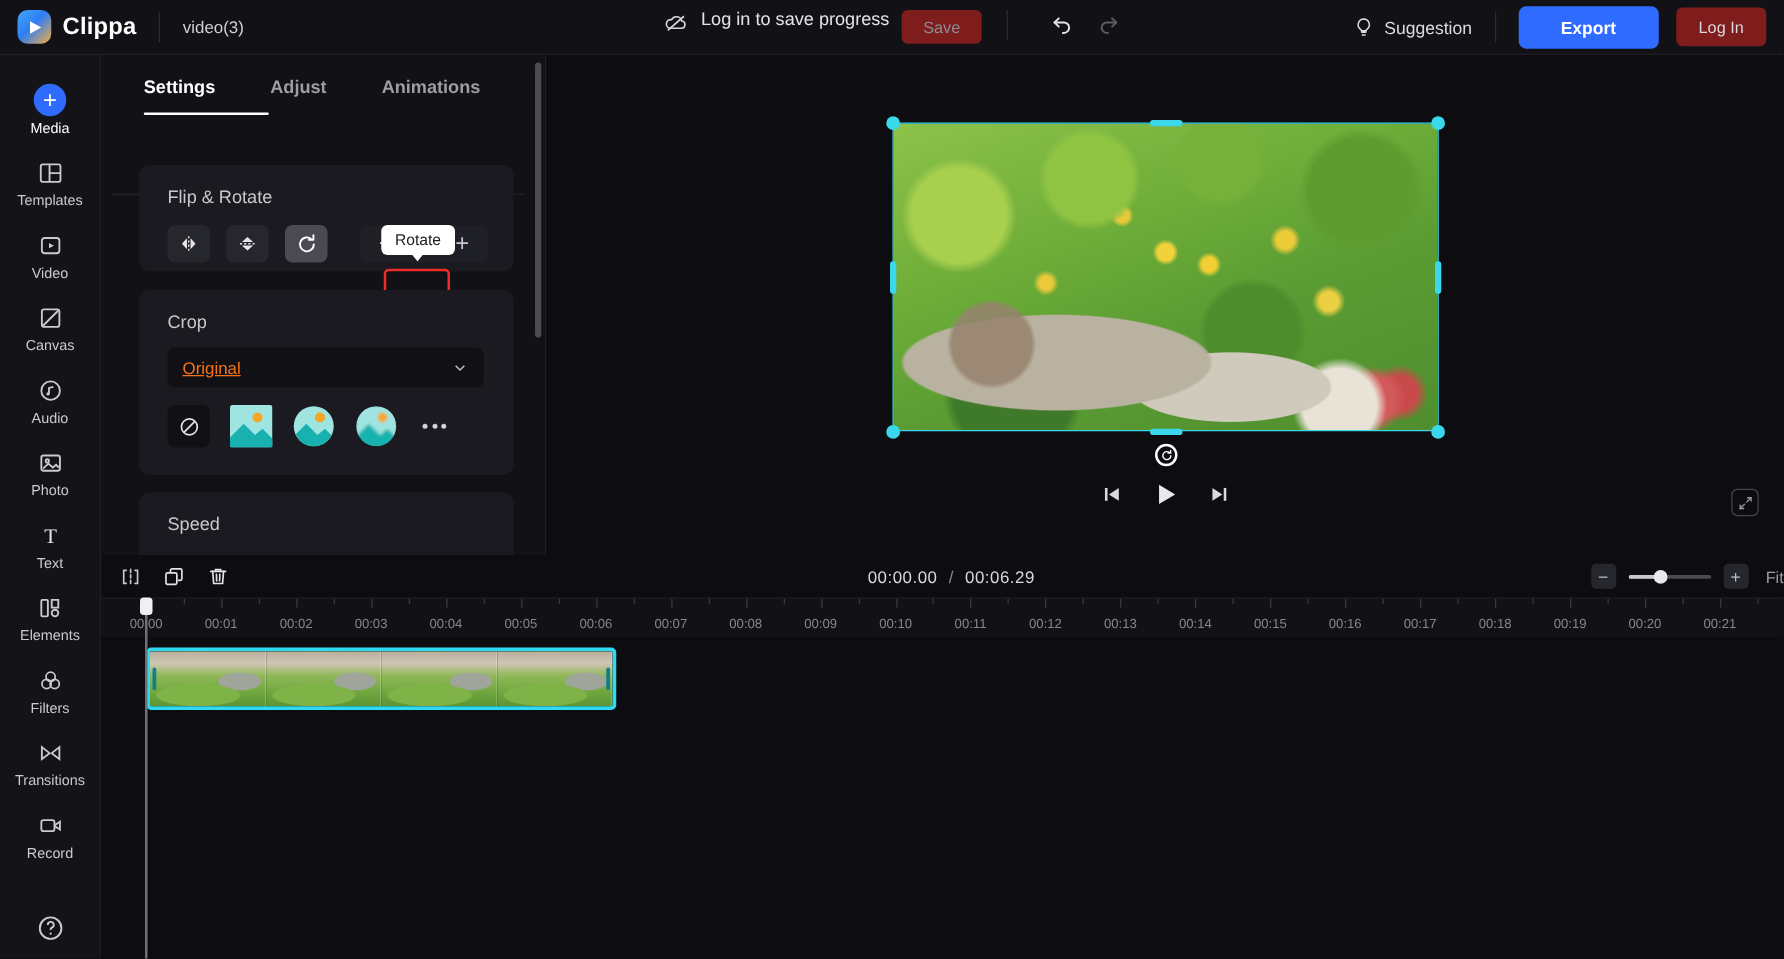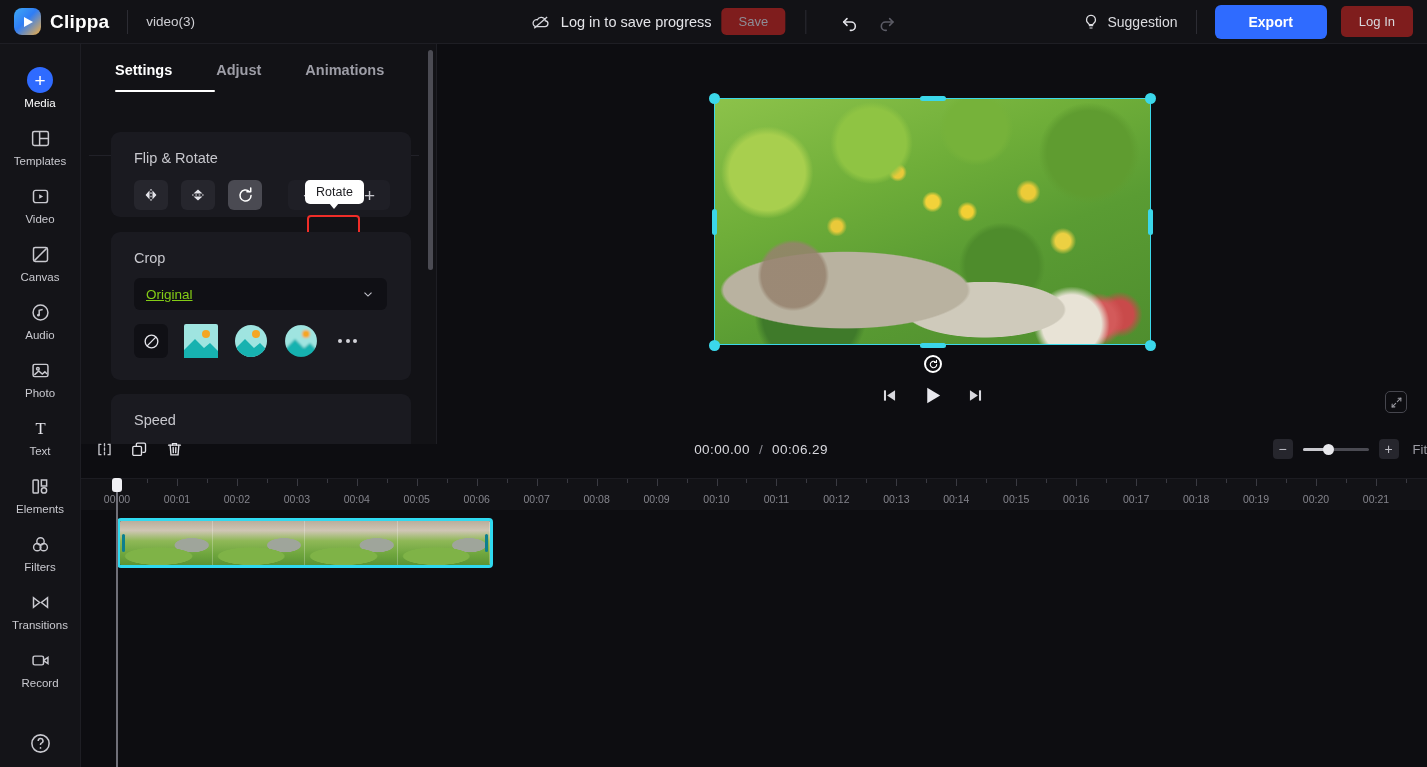--- a/index.html
+++ b/index.html
@@ -31,21 +31,21 @@
     border-top: 5.5px solid transparent;
     border-bottom: 5.5px solid transparent;
     margin-left: 2px;
   }
   .logo-text { font-size: 19px; font-weight: bold; letter-spacing: .2px; color: #fff; }
   .vsep { width: 1px; height: 24px; background: #2c2c33; margin: 0 18px; }
   .proj-name { font-size: 13.5px; color: #cfcfd4; }
 
   .center-group {
     position: absolute; left: 50%; transform: translateX(-50%);
-    display: flex; align-items: center; gap: 10px;
+    display: flex; align-items: flex-start; gap: 10px;
   }
   .cloud-off { width: 20px; height: 20px; }
   .login-msg { font-size: 14.5px; color: #e4e4e8; }
   .save-btn {
     background: #7f1d1d; color: #8d8d96; border: none;
     font-size: 13px; padding: 6px 17px; border-radius: 5px;
     font-family: "Liberation Sans", sans-serif; cursor: pointer;
   }
   .undo-redo { display: flex; align-items: center; gap: 16px; margin-left: 22px; }
   .ur-ico { width: 20px; height: 20px; cursor: pointer; }
@@ -142,21 +142,21 @@
     content: ""; position: absolute; left: 50%; margin-left: -5px; bottom: -5px;
     border-left: 5px solid transparent; border-right: 5px solid transparent;
     border-top: 6px solid #ffffff;
   }
 
   .dropdown {
     margin: 12px 0 0 23px; width: 253px; height: 32px; background: #101015;
     border-radius: 6px; display: flex; align-items: center;
     justify-content: space-between; padding: 0 12px; cursor: pointer;
   }
-  .dropdown span { font-size: 13.5px; color: #84cc16; text-decoration: underline; }
+  .dropdown span { font-size: 13.5px; color: #f97316; text-decoration: underline; }
   .mask-row { display: flex; align-items: center; gap: 16px; padding: 14px 0 0 23px; }
   .mask-none {
     width: 34px; height: 34px; background: #101015; border-radius: 6px;
     display: flex; align-items: center; justify-content: center; cursor: pointer;
   }
   .mask-sq, .mask-ci { width: 34px; height: 34px; cursor: pointer; }
   .dots { display: flex; gap: 3.5px; cursor: pointer; margin-left: 4px; }
   .dots i { width: 4px; height: 4px; border-radius: 50%; background: #d2d2d8; display: block; }
 
   .panel-scroll {
@@ -214,21 +214,21 @@
   }
   .pc { cursor: pointer; }
   .fullscreen-btn {
     position: absolute; right: 20px; top: 347px; width: 22px; height: 22px;
     border: 1.5px solid #46464e; border-radius: 5px;
     display: flex; align-items: center; justify-content: center; cursor: pointer;
   }
 
   
   .tl-toolbar {
-    position: absolute; top: 432px; left: 95px; width: 1332px; height: 34px;
+    position: absolute; top: 444px; left: 95px; width: 1332px; height: 34px;
     display: flex; align-items: center;
   }
   .tl-tools { display: flex; align-items: center; gap: 16px; }
   .tl-tool { cursor: pointer; }
   .tl-time {
     position: absolute; left: 50%; transform: translateX(-50%);
     font-size: 13.5px; color: #d8d8de; letter-spacing: .4px;
   }
   .tl-time .slash { color: #8b8b93; margin: 0 9px; }
   .tl-zoom {

